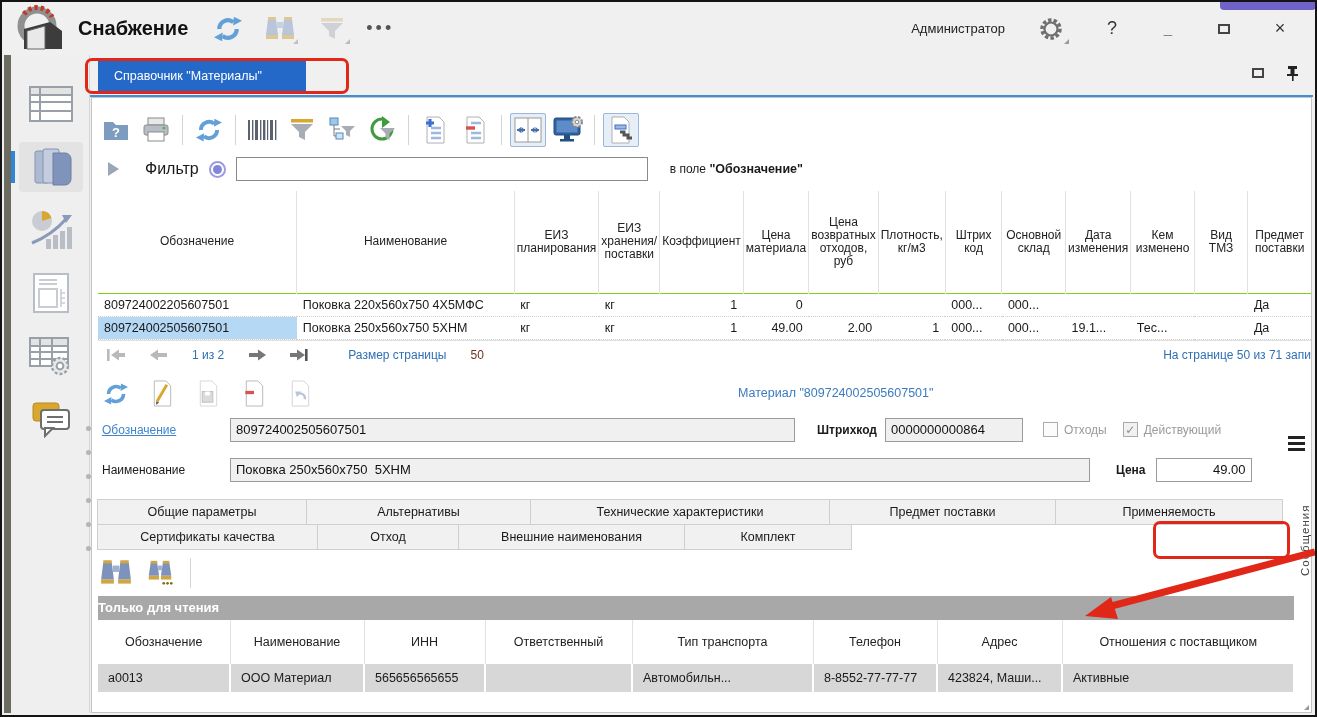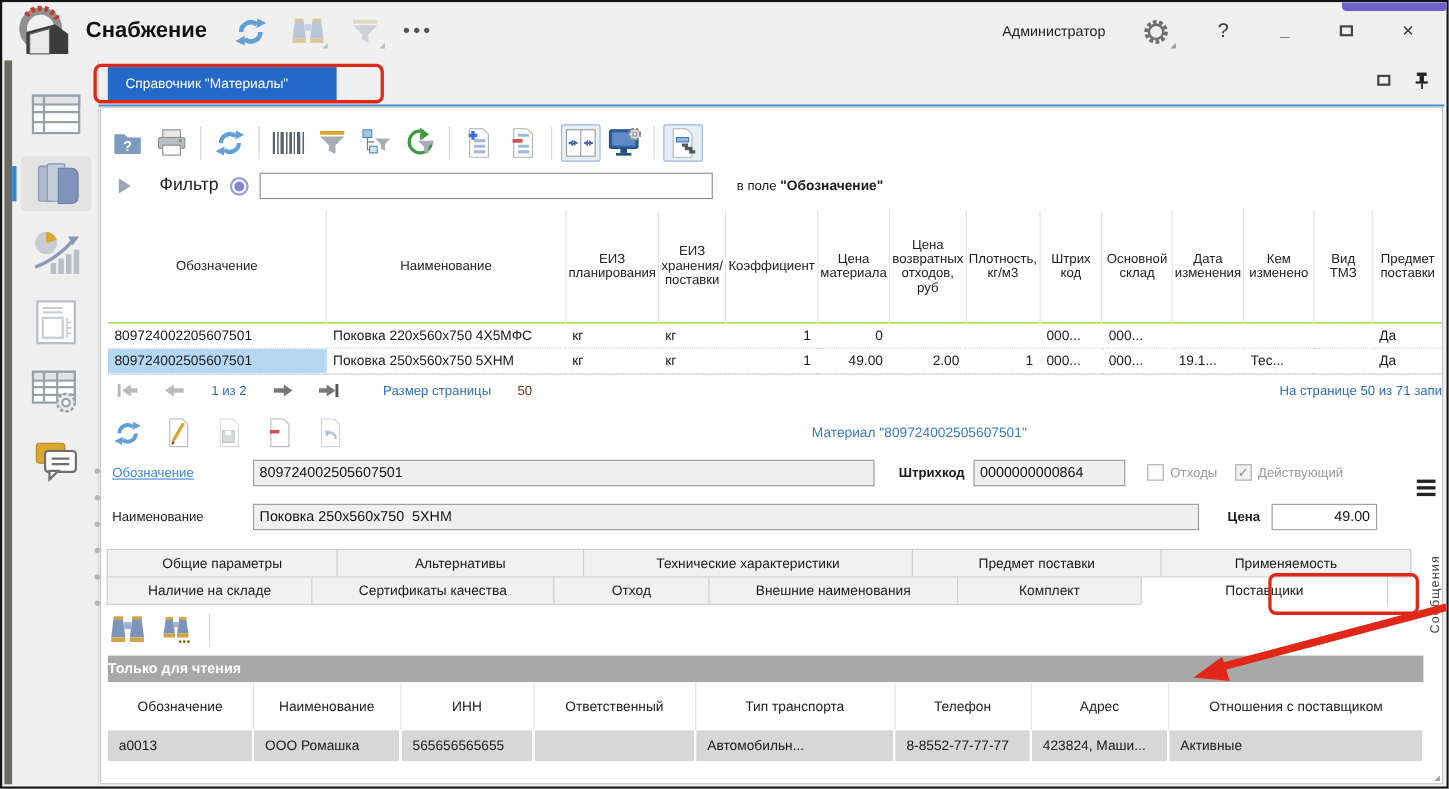--- a/index.html
+++ b/index.html
@@ -530,26 +530,24 @@
 
       <div class="tabs-block">
         <div class="tabrow" id="tabrow1">
             <div class="dtab" style="width: 210px;">Общие параметры</div>
             <div class="dtab" style="width: 225px;">Альтернативы</div>
             <div class="dtab" style="width: 300px;">Технические характеристики</div>
             <div class="dtab" style="width: 227px;">Предмет поставки</div>
             <div class="dtab" style="width: 228px;">Применяемость</div>
           </div>
         <div class="tabrow" id="tabrow2">
-            <div class="dtab" style="width: 187px;">Наличие на складе</div>
             <div class="dtab" style="width: 221px;">Сертификаты качества</div>
             <div class="dtab" style="width: 142px;">Отход</div>
             <div class="dtab" style="width: 227px;">Внешние наименования</div>
             <div class="dtab" style="width: 168px;">Комплект</div>
-            <div class="dtab active" style="width: 225px;">Поставщики</div>
           </div>
       </div>
 
       <div class="sub-toolbar">
         <div class="ico">
           <svg width="34" height="28" viewBox="0 0 32 26">
             <polygon points="4,3 12,3 14,19 2,19" fill="#7d93bb"></polygon>
               <polygon points="20,3 28,3 30,19 18,19" fill="#7d93bb"></polygon>
             <rect x="13" y="6" width="6" height="6" fill="#9db0cd"></rect>
             <rect x="2" y="19" width="12" height="4" fill="#cfa646"></rect>
@@ -598,21 +596,21 @@
               <th>Ответственный</th>
               <th>Тип транспорта</th>
               <th>Телефон</th>
               <th>Адрес</th>
               <th>Отношения с поставщиком</th>
             </tr>
           </thead>
         <tbody id="sup-body">
             <tr>
               <td>a0013</td>
-              <td>ООО Ромашка</td>
+              <td>ООО Материал</td>
               <td>565656565655</td>
               <td></td>
               <td>Автомобильн...</td>
               <td>8-8552-77-77-77</td>
               <td>423824, Маши...</td>
               <td>Активные</td>
             </tr>
           </tbody>
       </table>
     </div>

